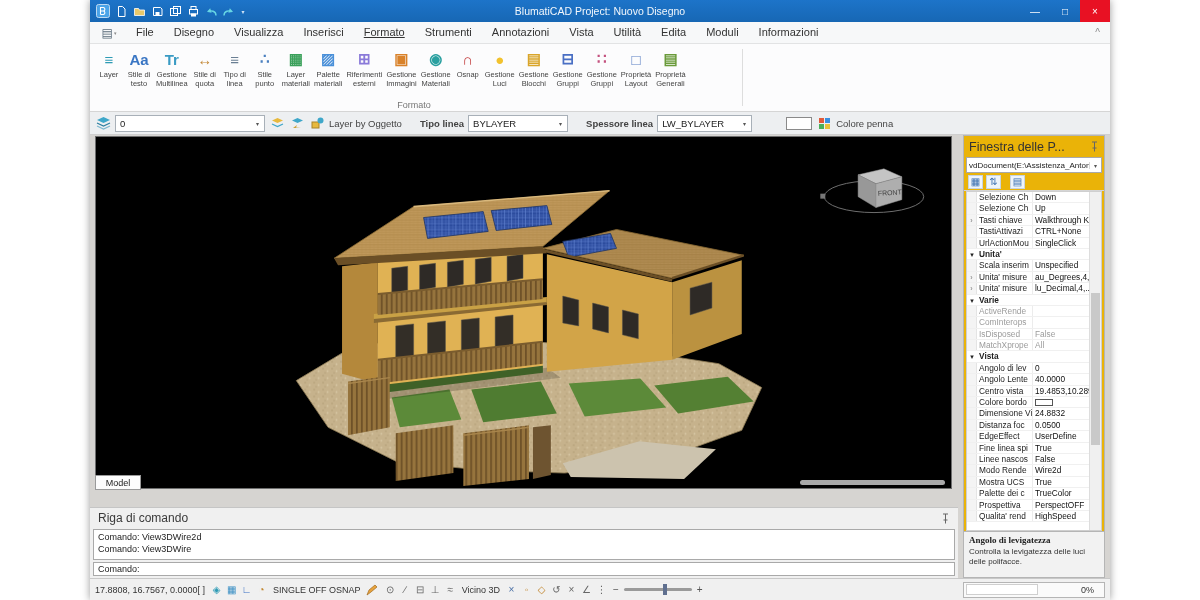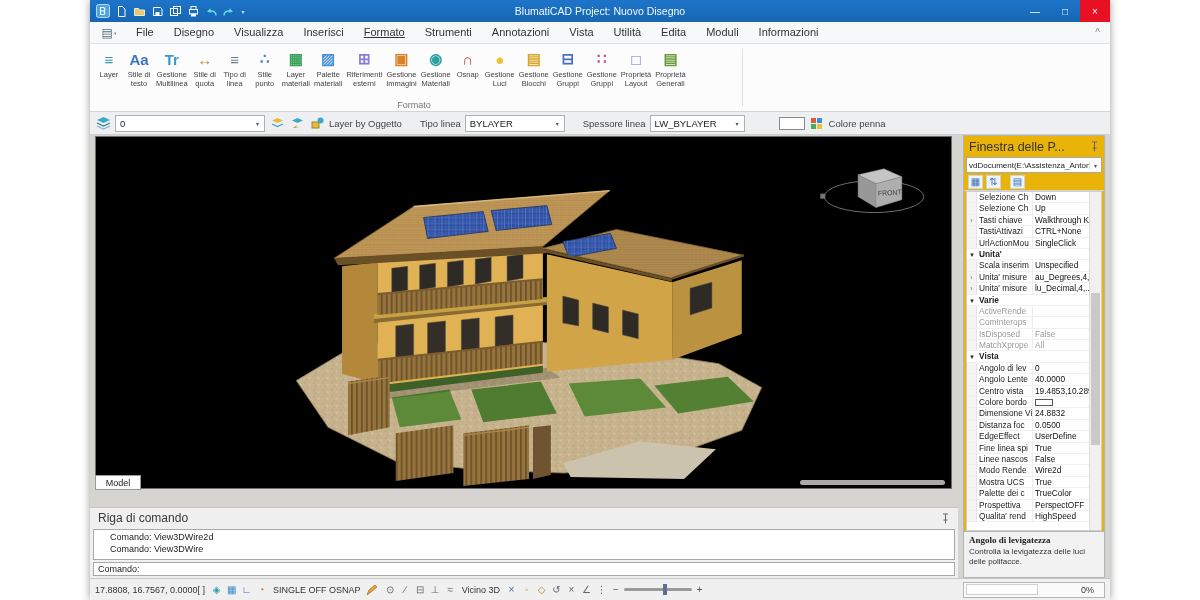--- a/index.html
+++ b/index.html
@@ -39,38 +39,38 @@
 
   
   .fmt{position:absolute;top:112px;left:0;right:0;height:23px;background:#edeff1;border-bottom:1px solid #cfcfcf;
     display:flex;align-items:center;gap:4px;padding:0 5px;font-size:9.5px;color:#444;white-space:nowrap;}
   .fic{width:16px;height:16px;display:flex;align-items:center;justify-content:center;}
   .combo{height:17px;background:#fff;border:1px solid #a8b0b8;display:flex;align-items:center;padding-left:4px;font-size:9.5px;color:#222;}
   .combo .cv{flex:1;overflow:hidden;white-space:nowrap;}
   .combo .caret{width:13px;text-align:center;font-size:6px;color:#555;}
   .w150{width:150px;} .w100{width:100px;} .w95{width:95px;}
   .flab{color:#444;}
-  .gap14{margin-left:14px;} .gap30{margin-left:30px;}
+  .gap14{margin-left:14px;font-weight:bold;} .gap30{margin-left:30px;}
   .swatch{width:26px;height:13px;background:#fff;border:1px solid #8a8a8a;}
 
   
   .main{position:absolute;top:135px;left:0;right:0;height:443px;background:#d6d4d1;}
   .viewport{position:absolute;left:5px;top:1px;width:857px;height:353px;background:#000;border:1px solid #6e6e6e;}
   .viewport svg{display:block;width:100%;height:100%;}
   .model-strip{position:absolute;left:5px;top:340px;width:857px;height:16px;}
   .model-tab{position:absolute;left:0;top:0;width:46px;height:15px;background:#fcfcfc;border:1px solid #9a9a9a;
     font-size:9px;display:flex;align-items:center;justify-content:center;color:#222;}
   .hscroll{position:absolute;left:705px;top:5px;width:145px;height:5px;background:#a9a9a9;border-radius:3px;}
 
   
   .cmd{position:absolute;left:0;top:372px;width:868px;height:71px;background:#f0f0f0;border-top:1px solid #c5c5c5;}
   .cmd-h{height:20px;display:flex;align-items:center;padding:0 8px;font-size:12px;color:#3a3a3a;}
   .cmd-h .pin{margin-left:auto;}
   .cmd-hist{position:absolute;left:3px;top:21px;right:3px;height:31px;background:#fff;border:1px solid #a9a9a9;
-    font-size:9px;line-height:12px;color:#222;padding:1px 16px;}
+    font-size:9px;line-height:12px;color:#222;padding:1px 4px;}
   .cmd-in{position:absolute;left:3px;top:54px;right:3px;height:14px;background:#fff;border:1px solid #a9a9a9;
     font-size:9px;display:flex;align-items:center;padding:0 4px;color:#222;}
 
   
   .props{position:absolute;left:873px;top:0;width:142px;height:443px;background:#eab308;border:1px solid #b5b5b5;
     display:flex;flex-direction:column;}
   .pp-h{height:21px;display:flex;align-items:center;padding:0 5px;font-size:12.5px;color:#333;}
   .pp-h span:first-child{flex:1;overflow:hidden;white-space:nowrap;}
   .pp-combo{margin:0 2px;height:16px;background:#fff;border:1px solid #a9a9a9;display:flex;align-items:center;
     font-size:8px;color:#222;}

